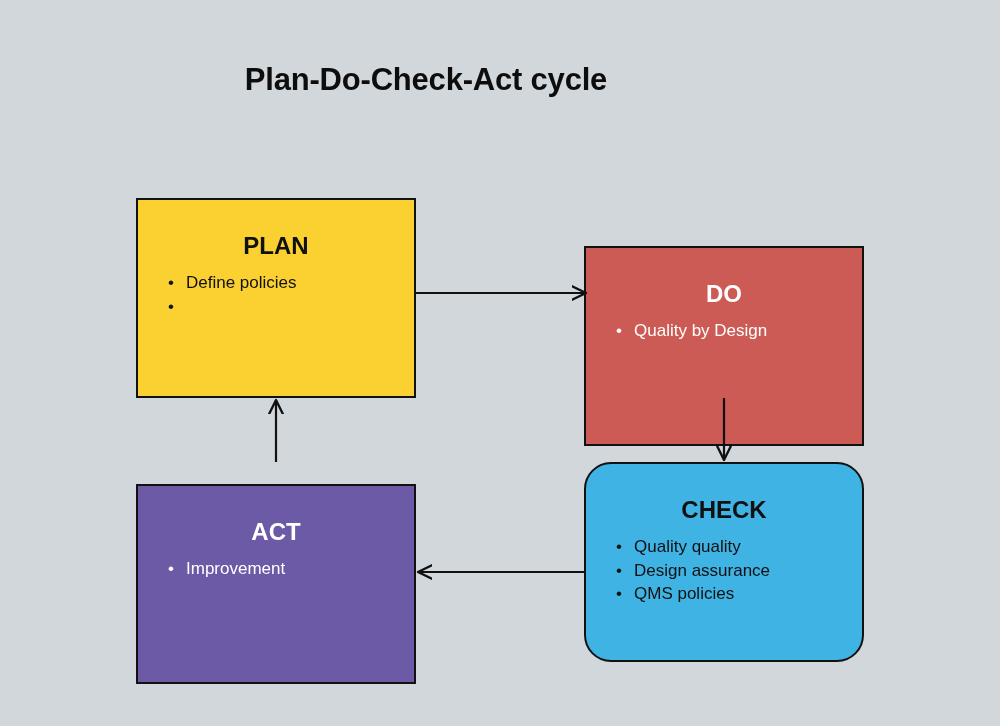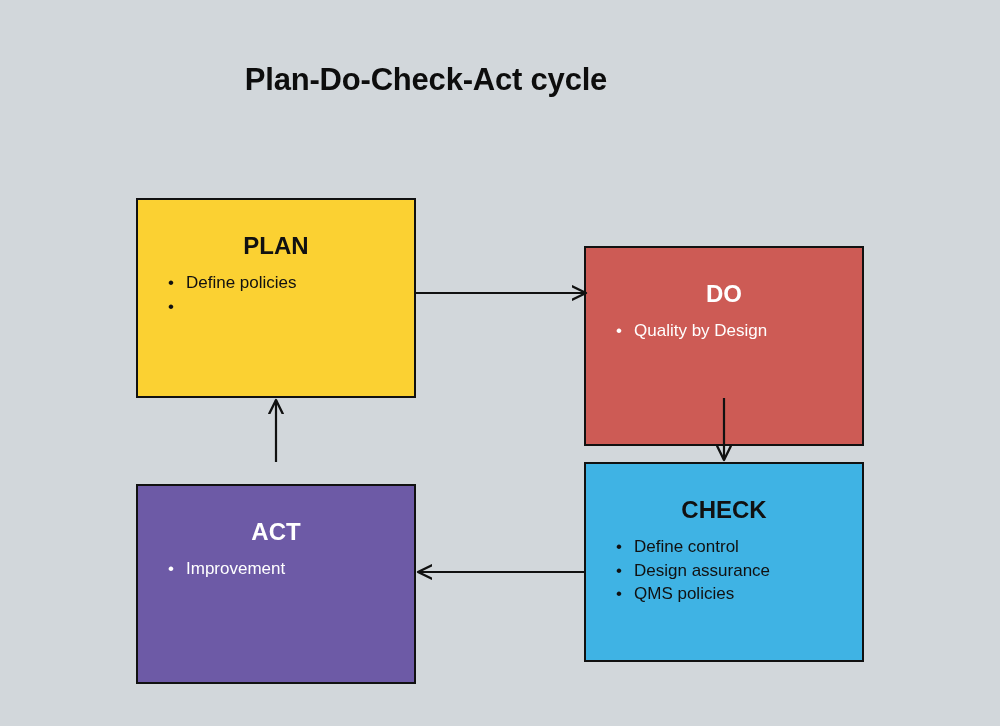--- a/index.html
+++ b/index.html
@@ -104,24 +104,24 @@
     </ul>
   </div>
 
   <div class="node" id="node-act" style="background: rgb(109, 90, 166); color: rgb(255, 255, 255); border-color: rgb(17, 17, 17);">
     <div class="node-title">ACT</div>
     <ul class="node-list">
       <li><span class="bullet">•</span><span>Improvement</span></li>
     </ul>
   </div>
 
-  <div class="node" id="node-check" style="background: rgb(63, 179, 228); color: rgb(17, 17, 17); border-color: rgb(17, 17, 17);">
+  <div class="node" id="node-check" style="background: rgb(63, 179, 228); color: rgb(17, 17, 17); border-color: rgb(17, 17, 17); border-radius: 27px;">
     <div class="node-title">CHECK</div>
     <ul class="node-list">
-      <li><span class="bullet">•</span><span>Define control</span></li>
+      <li><span class="bullet">•</span><span>Quality quality</span></li>
       <li><span class="bullet">•</span><span>Design assurance</span></li>
       <li><span class="bullet">•</span><span>QMS policies</span></li>
     </ul>
   </div>
 
   <svg id="arrows" viewBox="0 0 1000 726">
     <defs>
       <marker id="ah-right" viewBox="0 0 10 10" refX="9" refY="5" markerWidth="7" markerHeight="7" orient="auto-start-reverse">
         <path d="M 0 0.6 L 9 5 L 0 9.4" fill="none" stroke="#111111" stroke-width="1.5" stroke-linecap="round" stroke-linejoin="round"></path>
       </marker>

